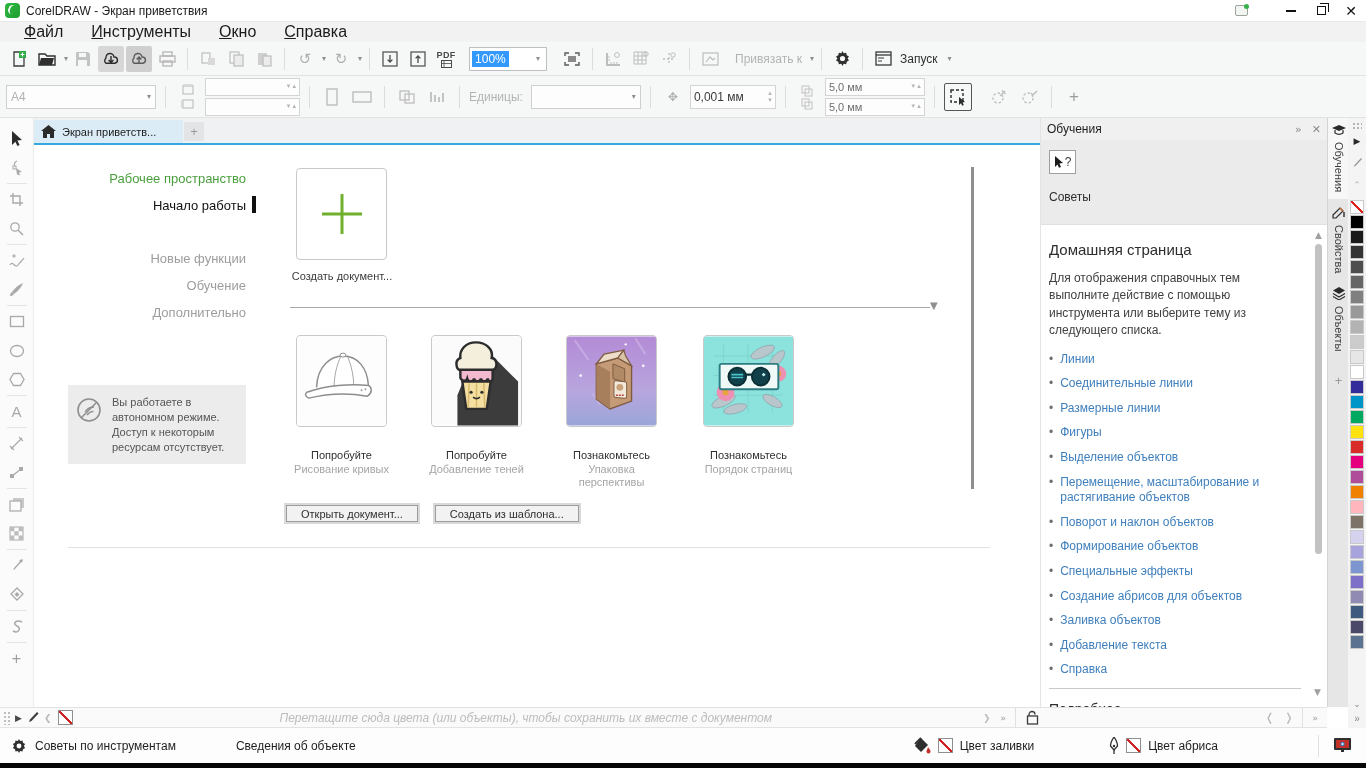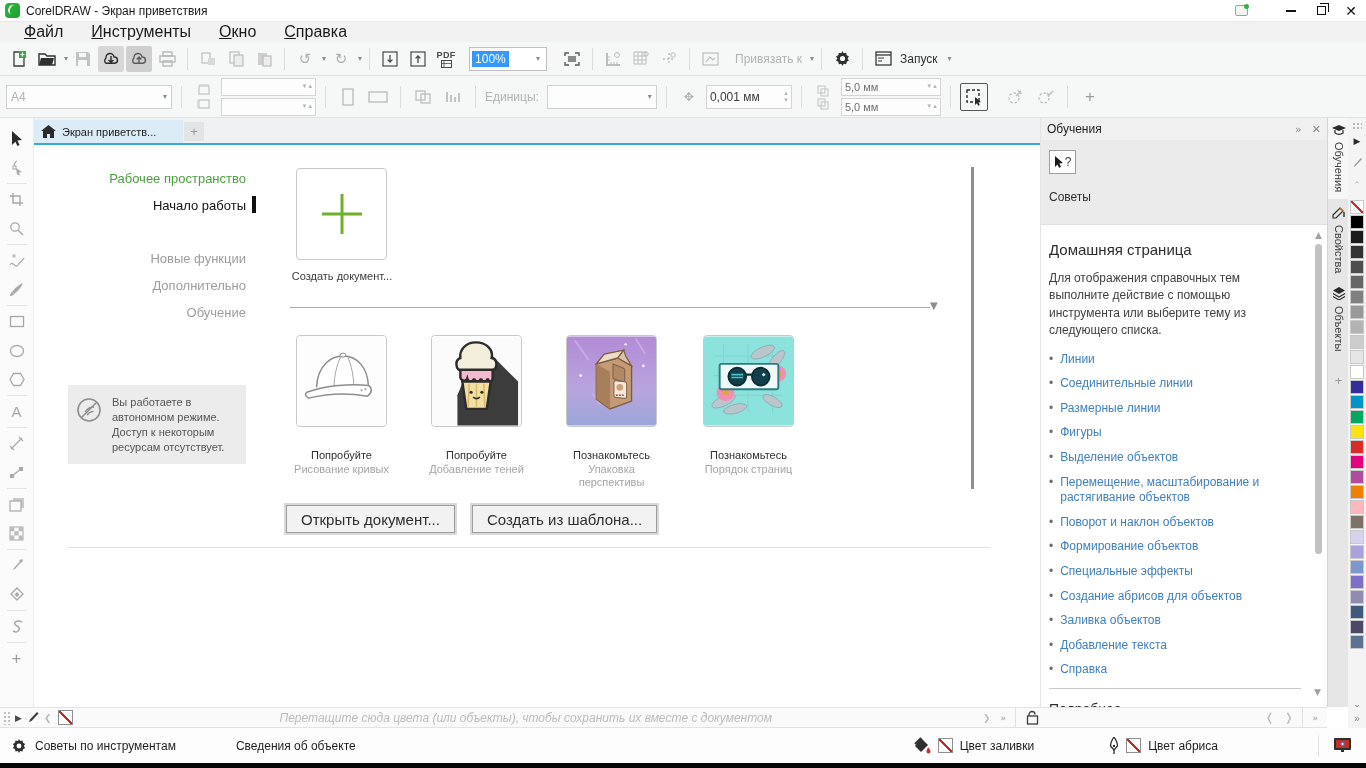--- a/index.html
+++ b/index.html
@@ -77,21 +77,21 @@
   .create-label { position:absolute; left:232px; top:125px; width:152px; text-align:center; font-size:11px; color:#3c3c3c; }
   .row-divider { position:absolute; left:256px; top:162px; width:640px; height:1px; background:#a9a9a9; }
   .divider-caret { position:absolute; left:896px; top:155px; color:#8f8f8f; font-size:10px; font-family:"DejaVu Sans",sans-serif; }
 
   .thumb-card { position:absolute; top:190px; width:91px; height:92px; border:1px solid #c9c9c9; border-radius:4px; overflow:hidden; background:#fff; }
   .thumb-label { position:absolute; top:288px; width:151px; text-align:center;margin-top:16px; }
   .thumb-label .t { font-size:11px; color:#2f2f2f; margin-bottom:2px; }
   .thumb-label .s { font-size:11px; color:#a5a5a5; line-height:1.2; }
 
   .wbuttons { position:absolute; left:252px; top:360px; display:flex; gap:17px; }
-  .wbtn2 { height:28px; padding:0 14px; background:#f2f2f2; border:1px solid #9d9d9d; box-shadow:0 0 0 2px #d9d9d9; font-size:15px; color:#2f2f2f; display:flex; align-items:center; }
+  .wbtn2 { height:17px; padding:0 14px; background:#f2f2f2; border:1px solid #9d9d9d; box-shadow:0 0 0 2px #d9d9d9; font-size:11px; color:#2f2f2f; display:flex; align-items:center; }
   .bottom-divider { position:absolute; left:34px; top:402px; width:922px; height:1px; background:#e0e0e0; }
   .welcome-scroll { position:absolute; left:937px; top:22px; width:3px; height:322px; background:#8f8f8f; }
 
   
   #docker { left:1040px; top:118px; width:287px; height:589px; background:#fff; border-left:1px solid #e4e4e4; }
   .docker-head { height:22px; background:#f0f0f0; display:flex; align-items:center; padding:0 6px; }
   .docker-head .t { font-size:12px; color:#1e1e1e; }
   .docker-head .btns { margin-left:auto; display:flex; gap:10px; color:#8a8a8a; font-size:11px; font-family:"DejaVu Sans",sans-serif; }
   .docker-sub { height:85px; background:#ebebeb; padding:10px 8px 0; border-bottom:1px solid #e0e0e0; }
   .helpcursor-btn { width:27px; height:24px; background:#fff; border:1px solid #9f9f9f; display:flex; align-items:center; justify-content:center; gap:1px; }
@@ -310,21 +310,21 @@
         <rect x="1" y="1" width="15" height="13" fill="none" stroke="#3a3a3a" stroke-width="1.3"></rect>
         <path d="M1 4h15" stroke="#3a3a3a" stroke-width="1.3"></path>
         <path d="M3 7h6M3 10h4" stroke="#3a3a3a" stroke-width="1.2"></path>
       </svg>
   </span>
   <span class="tb-label dark" style="margin:0 6px 0 2px;">Запуск</span>
   <span class="caret">▾</span>
 </div>
 
 <div id="propbar" class="tbar abs">
-  <span class="combo" style="width:166px;">
+  <span class="combo" style="width:150px;">
     <span>A4</span>
     <span class="dd caret">▾</span>
   </span>
   <span class="tb-sep"></span>
   <span class="tb-btn disabled">
     <svg width="14" height="26" viewBox="0 0 14 26">
         <rect x="2" y="2" width="10" height="8" fill="none" stroke="#c2c2c2" stroke-width="1.2"></rect>
         <path d="M2 0h10" stroke="#c2c2c2"></path>
         <rect x="2" y="16" width="10" height="8" fill="none" stroke="#c2c2c2" stroke-width="1.2"></rect>
         <path d="M0 16v8" stroke="#c2c2c2"></path>
@@ -529,22 +529,22 @@
   <span class="tool-sep"></span>
   <span class="tool" style="font-size:16px;color:#9d9d9d;">+</span>
 </div>
 
 <div id="welcome" class="abs">
   <div class="nav-col">
     <div class="nav-item green">Рабочее пространство</div>
     <div class="nav-item active"><span>Начало работы</span><span class="nav-cursor"></span></div>
     <div class="gap-sm"></div>
     <div class="nav-item">Новые функции</div>
+    <div class="nav-item">Обучение</div>
     <div class="nav-item">Дополнительно</div>
-    <div class="nav-item">Обучение</div>
   </div>
 
   <div class="offline-box">
     <span class="offline-ic">
       <svg width="30" height="30" viewBox="0 0 30 30">
           <circle cx="15" cy="15" r="11" fill="none" stroke="#8f8f8f" stroke-width="1.6"></circle>
           <path d="M7 23L23 7" stroke="#8f8f8f" stroke-width="1.6"></path>
           <path d="M11 17c2-3 6-5 9-5M13 20c1.5-2 4-3.4 6.5-3.6" stroke="#8f8f8f" stroke-width="1.3" fill="none"></path>
         </svg>
     </span>

